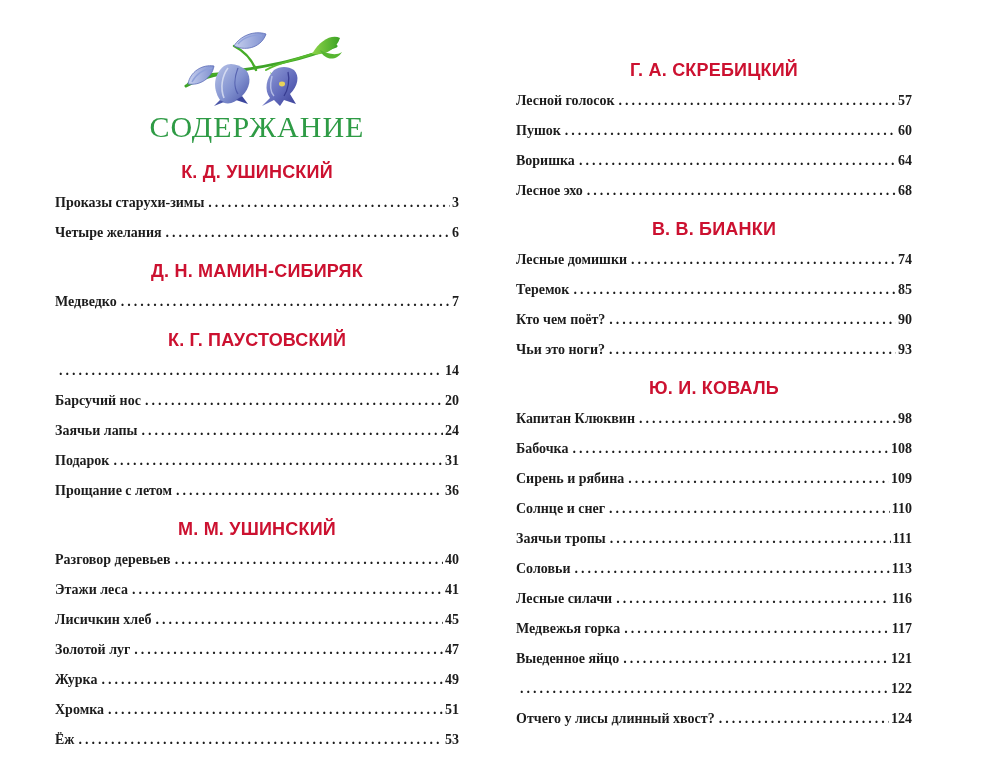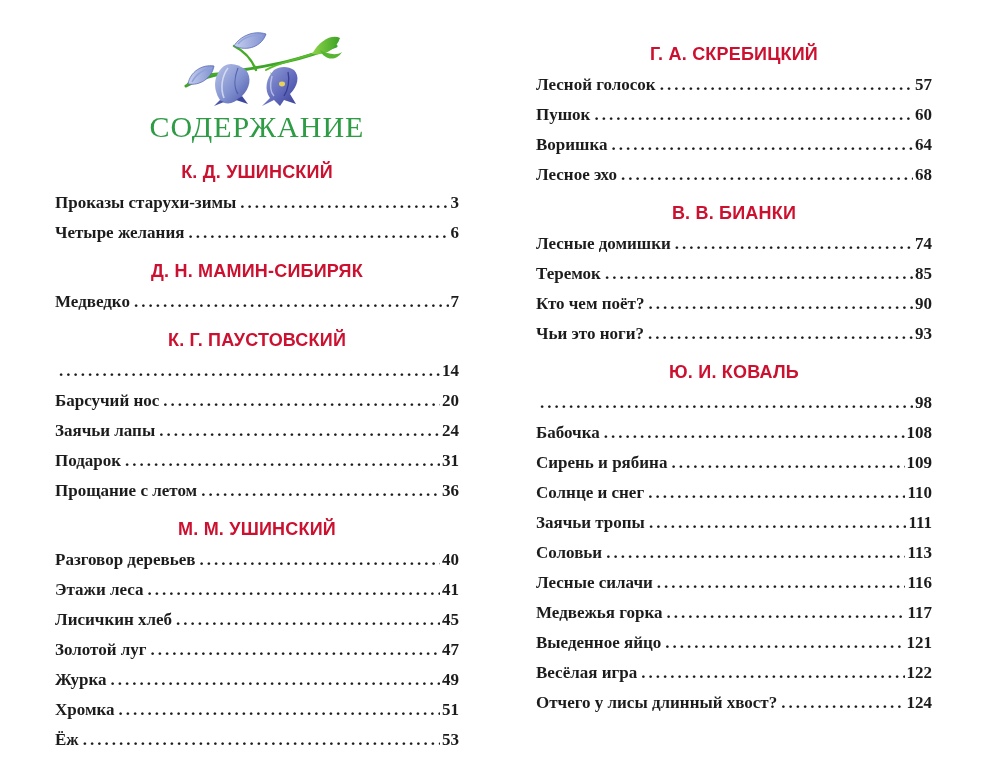--- a/index.html
+++ b/index.html
@@ -16,21 +16,21 @@
     overflow:hidden;
   }
   .page{
     position:relative;
     width:1000px; height:769px;
     background:var(--bg);
     overflow:hidden;
   }
   .column{ position:absolute; top:0; }
   .column-left{ left:55px;  width:404px; }
-  .column-right{ left:536px; width:396px; padding-top:42px; }
+  .column-right{ left:516px; width:396px; padding-top:58px; }
 
   .flower-wrap{
     width:175px; height:82px;
     margin:26px auto 0 auto;
   }
   .contents-title{
     text-align:center;
     font-family:"Liberation Serif", serif;
     font-weight:normal;
     font-size:30px;
@@ -52,21 +52,21 @@
     white-space:nowrap;
   }
   .column-left .toc-section:first-child .author{ margin-top:16px; }
   .column-right .toc-section:first-child .author{ margin-top:0; }
 
   .toc-row{
     display:flex;
     align-items:baseline;
     font-family:"Liberation Serif", serif;
     font-weight:bold;
-    font-size:17px;
+    font-size:14px;
     line-height:30px;
     color:var(--text);
     white-space:nowrap;
   }
   .toc-title{ white-space:nowrap; }
   .toc-dots{
     flex:1;
     overflow:hidden;
     white-space:nowrap;
     letter-spacing:3px;
@@ -306,20 +306,21 @@
     <span class="toc-dots">................................................................................................................................................................</span>
     <span class="toc-page">93</span>
   </div>
 </div>
   </section>
 
   <section class="toc-section">
     <h2 class="author">Ю. И. КОВАЛЬ</h2>
     <div class="items">
   <div class="toc-row">
+    <span class="toc-title">Капитан Клюквин</span>
     <span class="toc-dots">................................................................................................................................................................</span>
     <span class="toc-page">98</span>
   </div>
 
   <div class="toc-row">
     <span class="toc-title">Бабочка</span>
     <span class="toc-dots">................................................................................................................................................................</span>
     <span class="toc-page">108</span>
   </div>
 
@@ -363,21 +364,20 @@
     <span class="toc-page">117</span>
   </div>
 
   <div class="toc-row">
     <span class="toc-title">Выеденное яйцо</span>
     <span class="toc-dots">................................................................................................................................................................</span>
     <span class="toc-page">121</span>
   </div>
 
   <div class="toc-row">
-    <span class="toc-title">Весёлая игра</span>
     <span class="toc-dots">................................................................................................................................................................</span>
     <span class="toc-page">122</span>
   </div>
 
   <div class="toc-row">
     <span class="toc-title">Отчего у лисы длинный хвост?</span>
     <span class="toc-dots">................................................................................................................................................................</span>
     <span class="toc-page">124</span>
   </div>
 </div>

